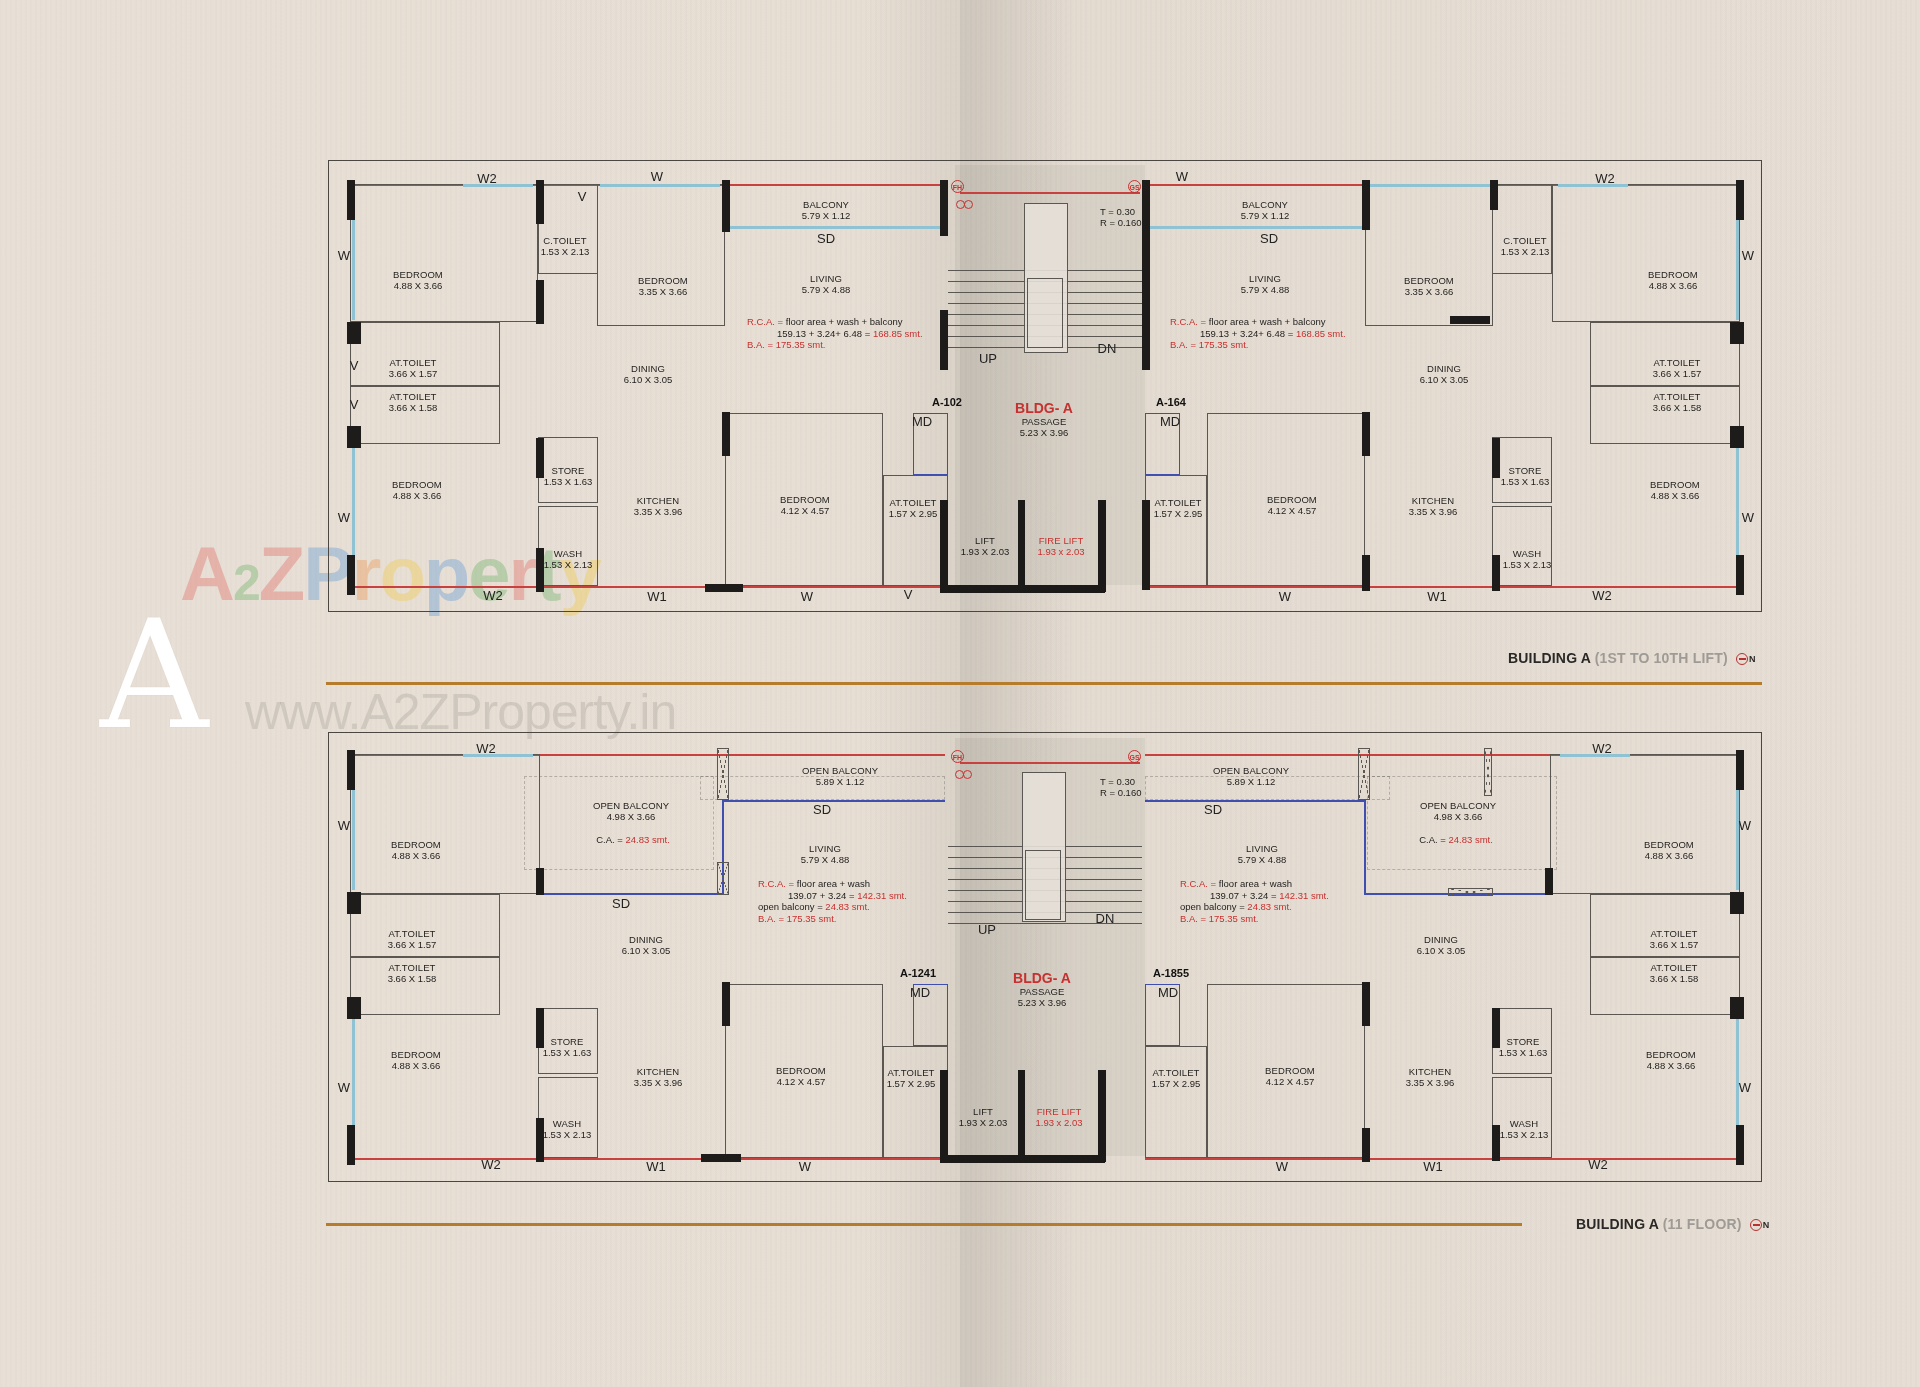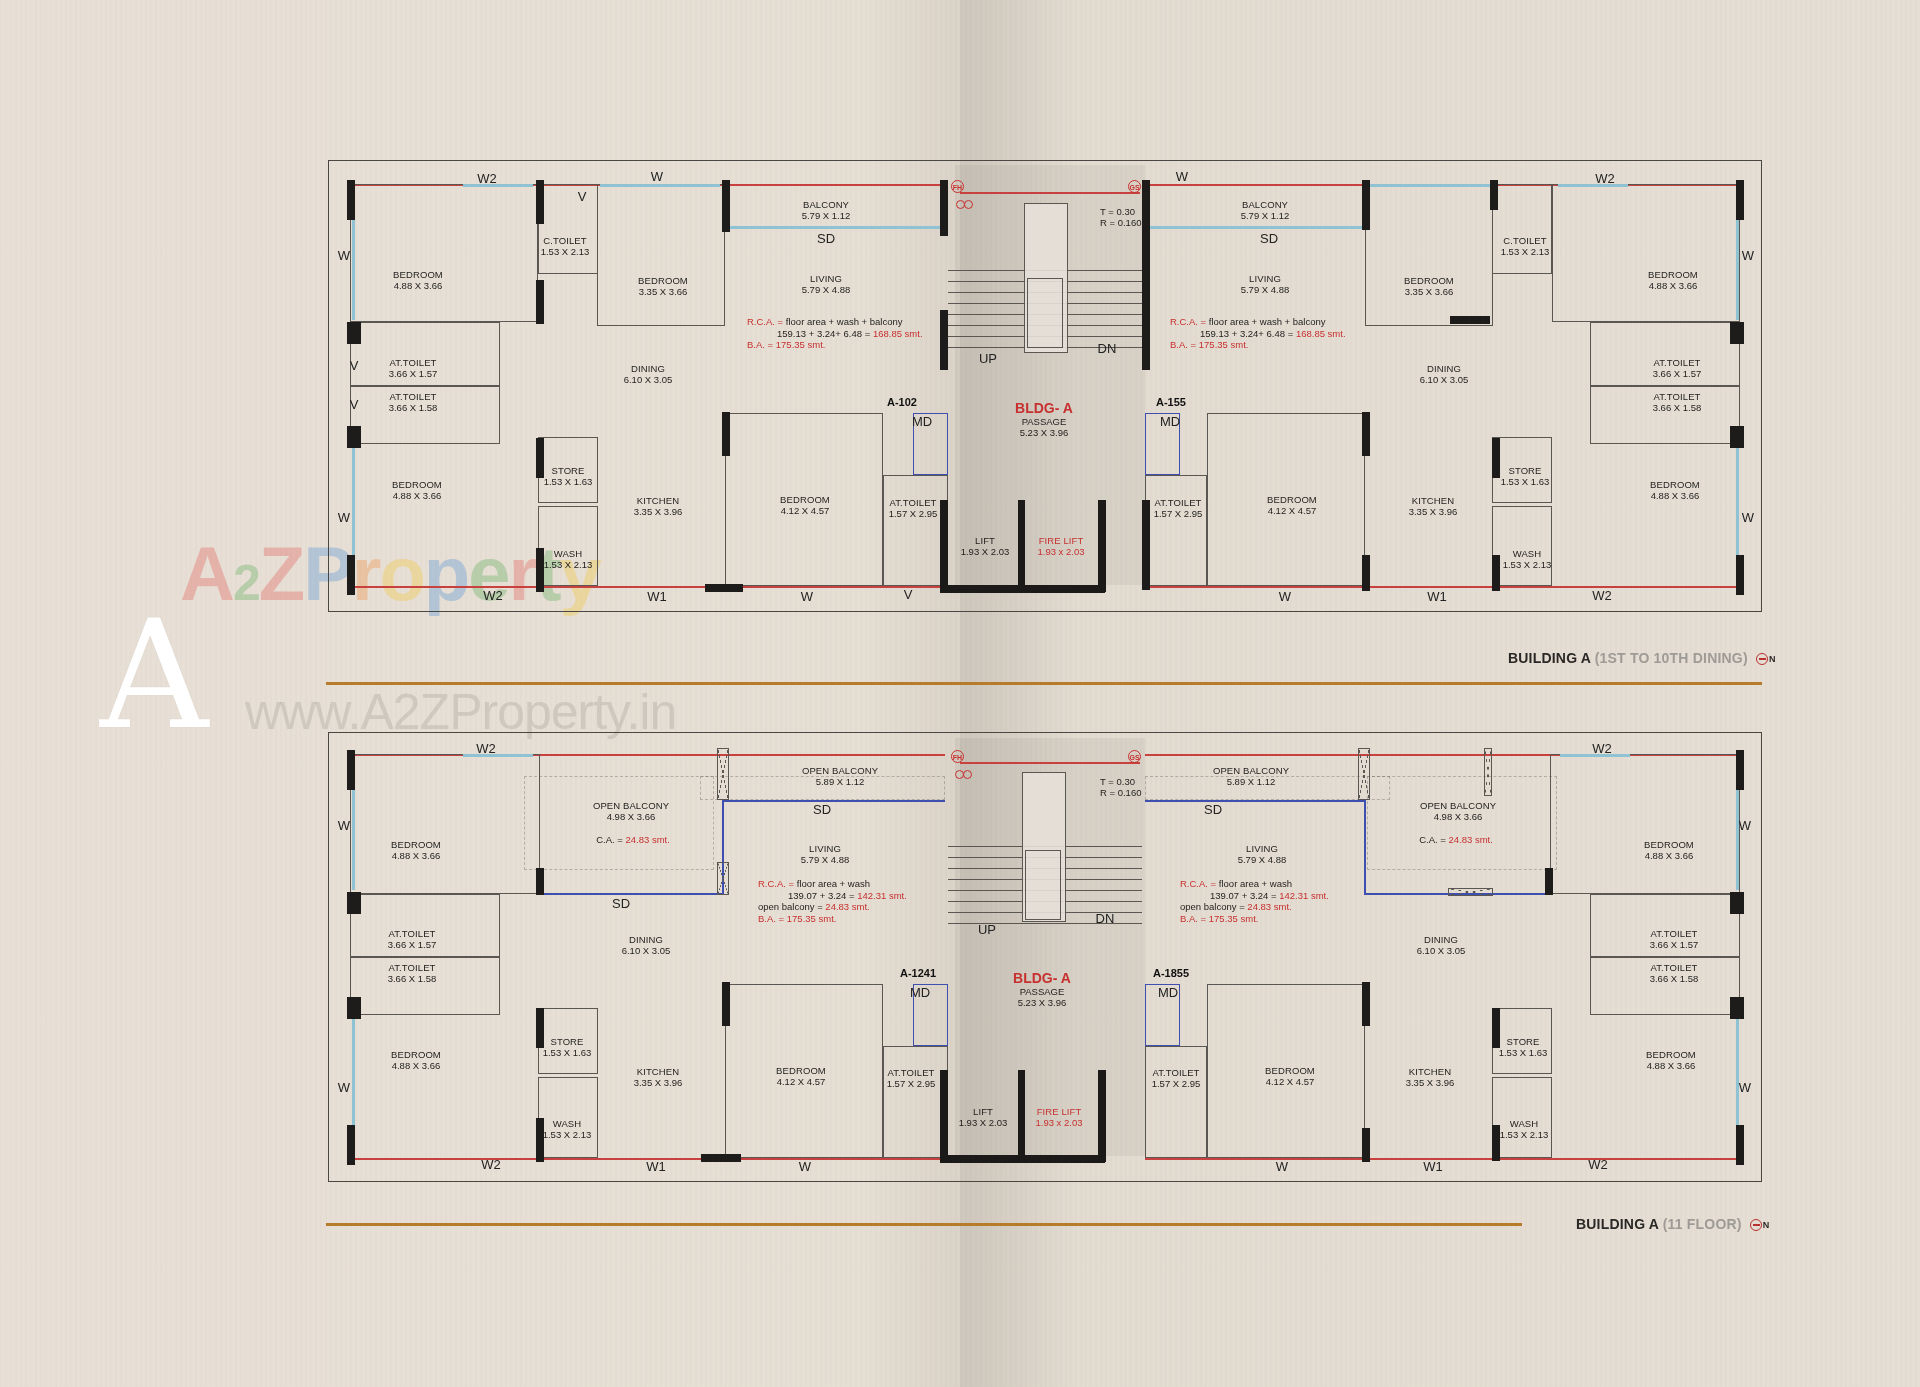--- a/index.html
+++ b/index.html
@@ -226,21 +226,21 @@
       <span class="dim">3.35 X 3.96</span>
     </div>
   <div class="room" style="left:805px;top:505px;">
       <span class="nm">BEDROOM</span>
       <span class="dim">4.12 X 4.57</span>
     </div>
   <div class="room" style="left:913px;top:508px;">
       <span class="nm">AT.TOILET</span>
       <span class="dim">1.57 X 2.95</span>
     </div>
-  <div class="unit-id" style="left:887px;top:396px;">A-102</div>
+  <div class="unit-id" style="left:932px;top:396px;">A-102</div>
   <div class="calc" style="left:747px;top:316px;">
     <div><span class="red">R.C.A. =</span> <span>floor area +  wash + balcony</span></div>
     <div class="indent"><span>159.13 + 3.24+ 6.48 =</span> <span class="red">168.85 smt.</span></div>
     <div class="red"><span>B.A. =</span> <span>175.35 smt.</span></div>
   </div>
 
   <div class="room" style="left:1265px;top:210px;">
       <span class="nm">BALCONY</span>
       <span class="dim">5.79 X 1.12</span>
     </div>
@@ -289,21 +289,21 @@
       <span class="dim">4.12 X 4.57</span>
     </div>
   <div class="room" style="left:1433px;top:506px;">
       <span class="nm">KITCHEN</span>
       <span class="dim">3.35 X 3.96</span>
     </div>
   <div class="room" style="left:1527px;top:559px;">
       <span class="nm">WASH</span>
       <span class="dim">1.53 X 2.13</span>
     </div>
-  <div class="unit-id" style="left:1156px;top:396px;">A-155</div>
+  <div class="unit-id" style="left:1156px;top:396px;">A-164</div>
   <div class="calc" style="left:1170px;top:316px;">
     <div><span class="red">R.C.A. =</span> <span>floor area +  wash + balcony</span></div>
     <div class="indent"><span>159.13 + 3.24+ 6.48 =</span> <span class="red">168.85 smt.</span></div>
     <div class="red"><span>B.A. =</span> <span>175.35 smt.</span></div>
   </div>
 
   <div class="tag" style="left:487px;top:178px;">W2</div>
   <div class="tag" style="left:657px;top:176px;">W</div>
   <div class="tag" style="left:344px;top:255px;">W</div>
   <div class="tag" style="left:344px;top:517px;">W</div>
@@ -320,21 +320,21 @@
   <div class="tag" style="left:1182px;top:176px;">W</div>
   <div class="tag" style="left:1605px;top:178px;">W2</div>
   <div class="tag" style="left:1748px;top:255px;">W</div>
   <div class="tag" style="left:1748px;top:517px;">W</div>
   <div class="tag" style="left:1602px;top:595px;">W2</div>
   <div class="tag" style="left:1437px;top:596px;">W1</div>
   <div class="tag" style="left:1285px;top:596px;">W</div>
   <div class="tag" style="left:1269px;top:238px;">SD</div>
 
   <div class="caption" style="left:1508px;top:650px;">
-    <span>BUILDING A</span> <span class="sub">(1ST TO 10TH DINING)</span>
+    <span>BUILDING A</span> <span class="sub">(1ST TO 10TH LIFT)</span>
     <span class="north"></span><span class="north-n">N</span>
   </div>
   <div class="rule" style="left:326px;top:682px;width:1436px;"></div>
 </div>
 
 <div>
   <div class="outline" style="left:328px;top:732px;width:1434px;height:450px;"></div>
   <div class="red-line" style="left:350px;top:754px;width:595px;"></div>
   <div class="red-line" style="left:1145px;top:754px;width:595px;"></div>
   <div class="red-line" style="left:350px;top:1158px;width:595px;"></div>

